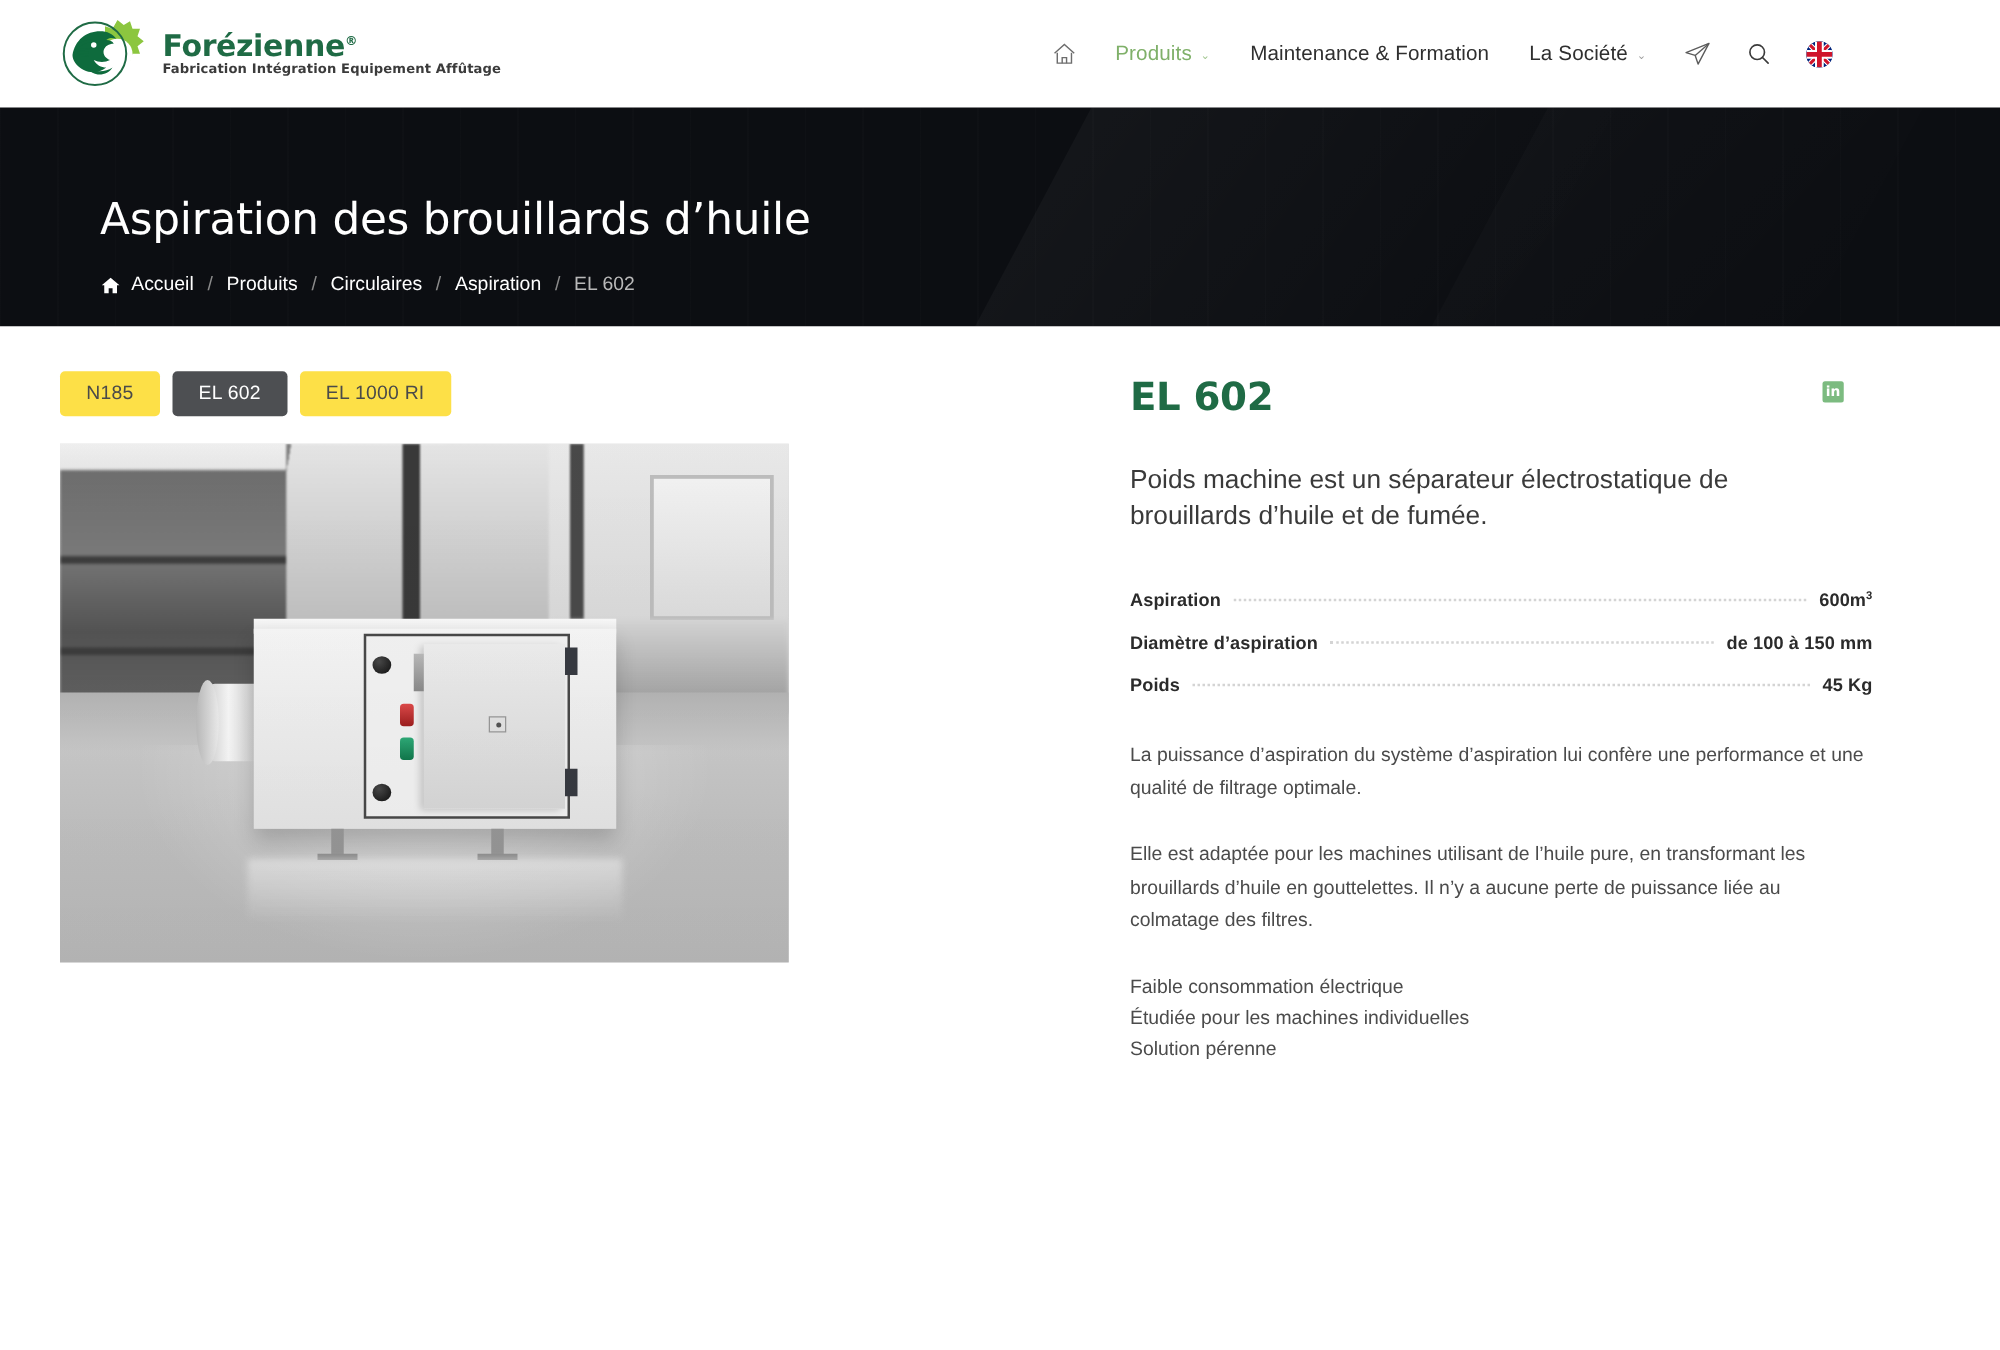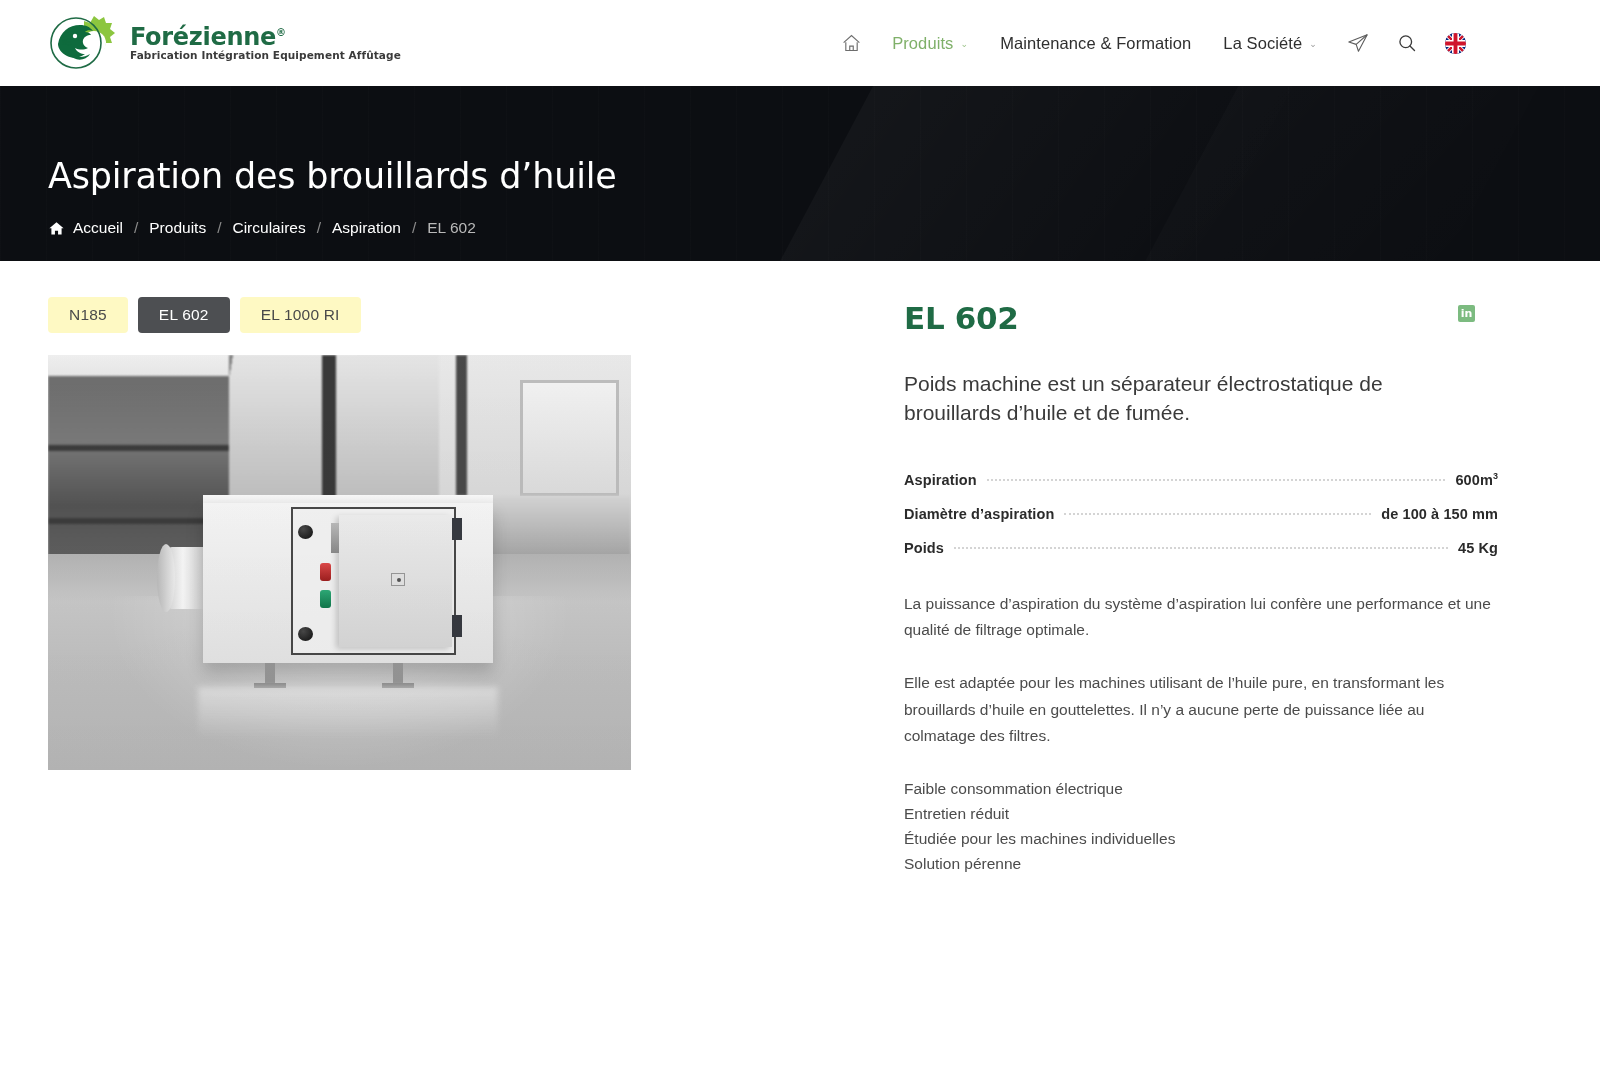--- a/index.html
+++ b/index.html
@@ -112,21 +112,21 @@
     width: 300px; height: 300px;
     background: linear-gradient(110deg, rgba(255,255,255,0.02), rgba(255,255,255,0));
     transform: skewX(-28deg);
   }
   .hero-stripes {
     position: absolute; inset: 0;
     background-image: repeating-linear-gradient(90deg,
       rgba(255,255,255,0.012) 0px, rgba(255,255,255,0.012) 1px,
       rgba(0,0,0,0) 1px, rgba(0,0,0,0) 46px);
   }
-  .hero-inner { position: relative; padding: 0 0 0 48px; }
+  .hero-inner { position: relative; padding: 0 0 0 48px; margin-left: 32px; }
   .hero-title {
     font-family: "DejaVu Sans", sans-serif;
     color: #ffffff;
     font-size: 35px;
     font-weight: normal;
     letter-spacing: -0.2px;
     padding-top: 48px;
     line-height: 1.1;
   }
   .breadcrumb {
@@ -146,21 +146,21 @@
     position: relative;
     display: flex;
     padding: 36px 100px 0 48px;
     gap: 0;
   }
   .col-left { width: 856px; flex: 0 0 856px; }
   .col-right { flex: 1 1 auto; padding-left: 0px; }
 
   .tabs { display: flex; gap: 10px; margin-bottom: 22px; }
   .tab {
-    background: #fef9c3;
+    background: #fde047;
     color: #4a4a4a;
     font-size: 15.5px;
     padding: 9px 21px;
     border-radius: 4px;
     cursor: pointer;
     border: none;
     font-family: "Liberation Sans", sans-serif;
     letter-spacing: 0.2px;
   }
   .tab.active { background: #4d4f52; color: #ffffff; }
@@ -562,21 +562,20 @@
         </div>
 
       </div>
 
 
       <p class="feat-p">La puissance d’aspiration du système d’aspiration lui confère une performance et une qualité de filtrage optimale.</p>
       <p class="feat-p">Elle est adaptée pour les machines utilisant de l’huile pure, en transformant les brouillards d’huile en gouttelettes. Il n’y a aucune perte de puissance liée au colmatage des filtres.</p>
 
       <ul class="feat-list">
         <li>Faible consommation électrique</li>
-        <li>Entretien réduit</li>
         <li>Étudiée pour les machines individuelles</li>
         <li>Solution pérenne</li>
       </ul>
 
     </div>
 
   </main>
 
 </div>
 

